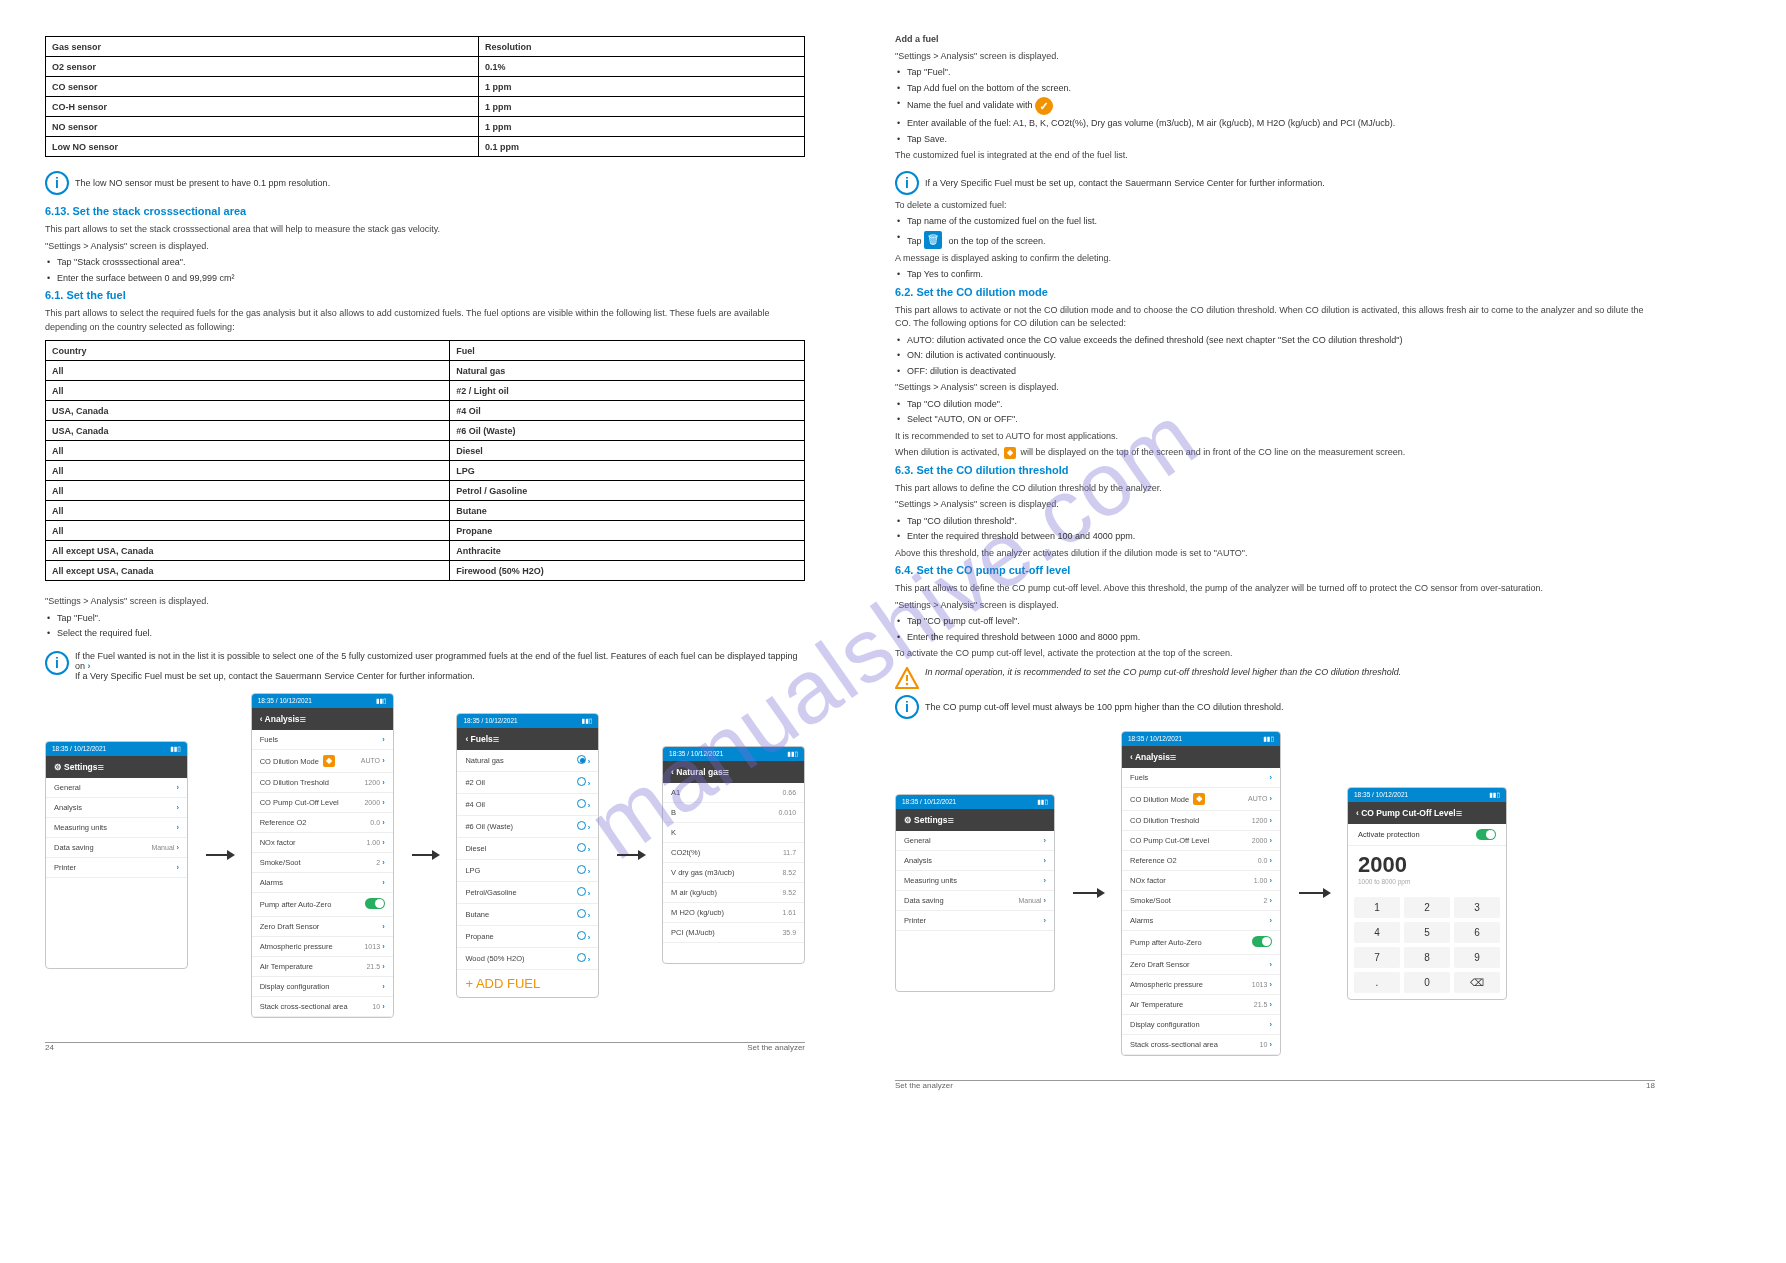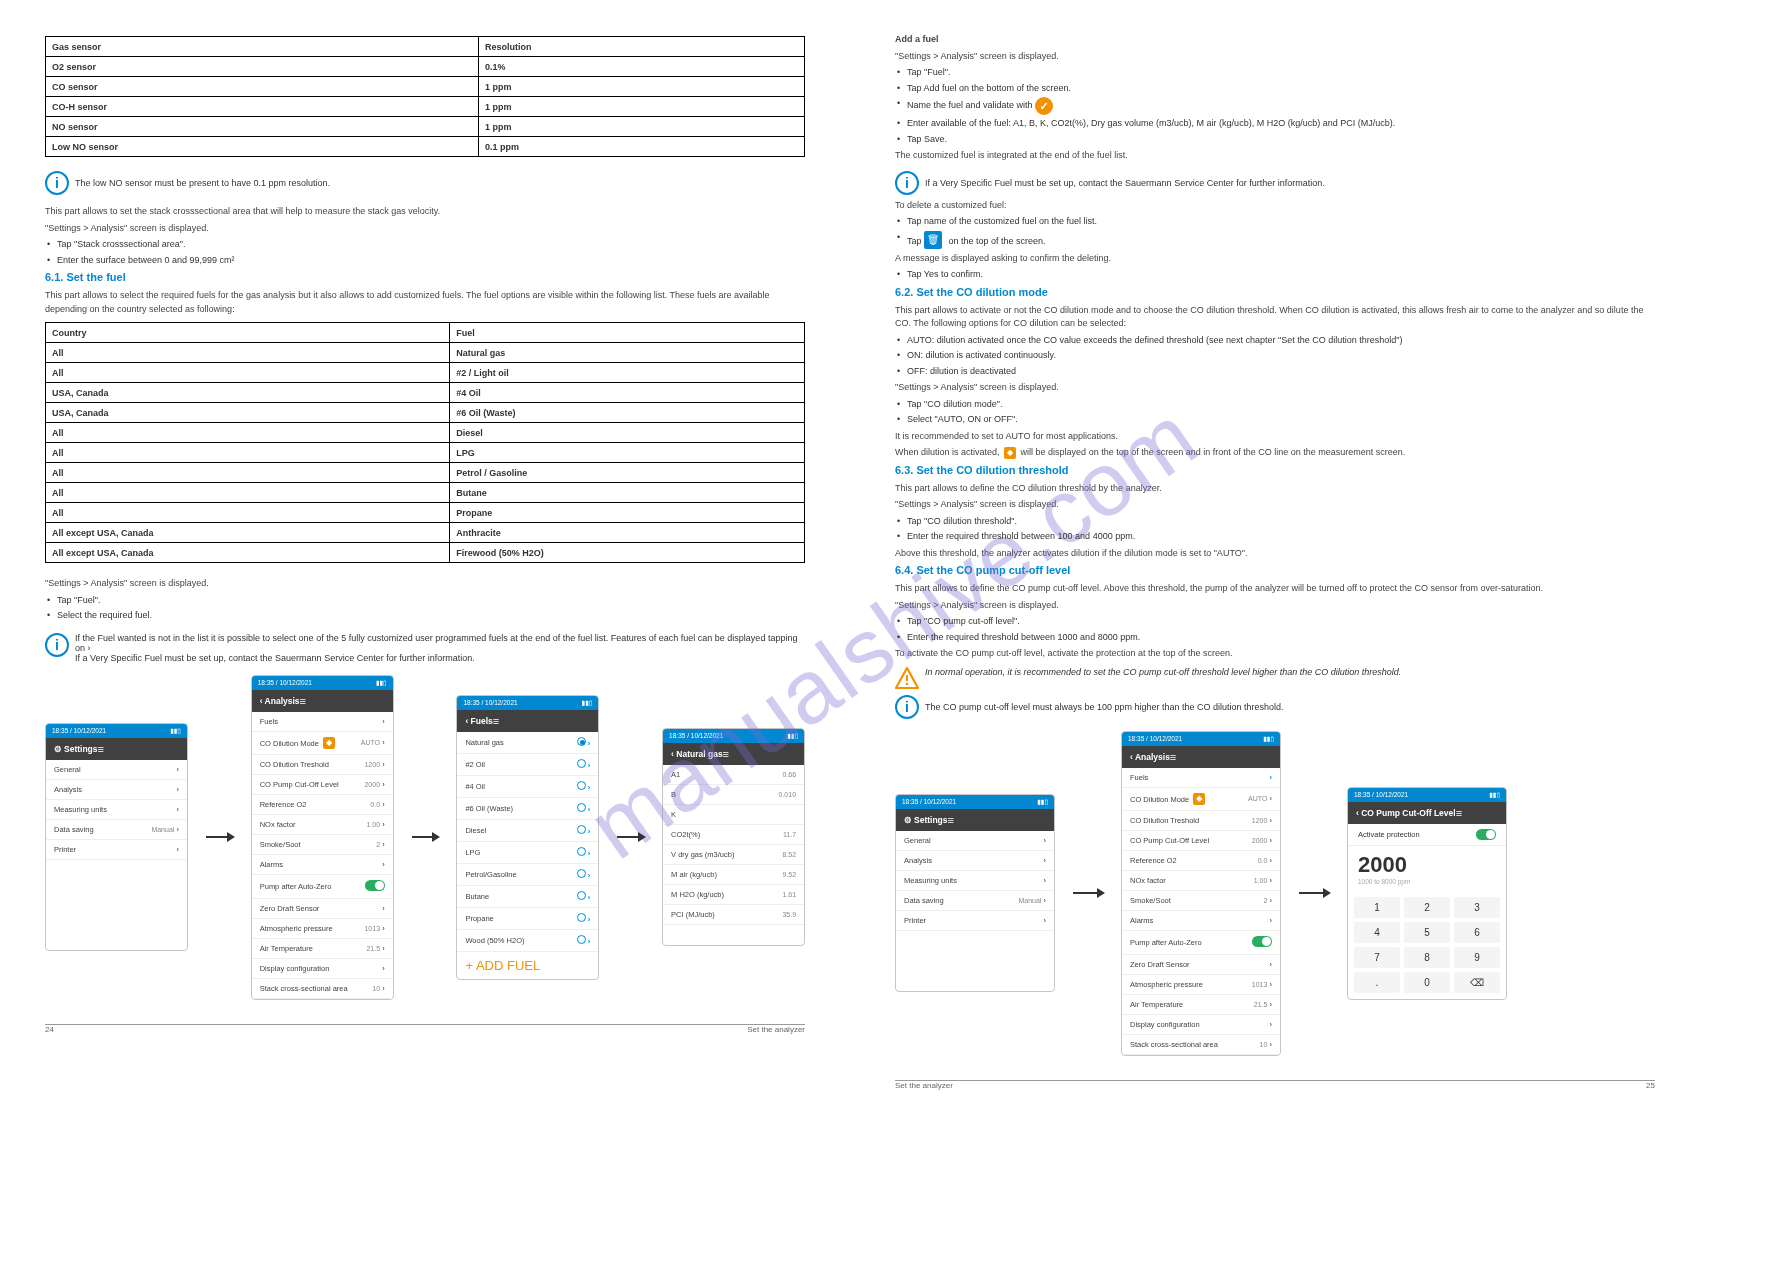--- a/index.html
+++ b/index.html
@@ -80,20 +80,21 @@
             <td>0.1 ppm</td>
           </tr>
 </tbody>
       </table>
 
 <div style="display:flex; align-items:center; margin-bottom:10px;">
   <span class="icon-badge info">i</span>
   <span>The low NO sensor must be present to have 0.1 ppm resolution.</span>
 </div>
 
+<h4 class="subhead">6.13. Set the stack crosssectional area</h4>
 <p class="runtext">This part allows to set the stack crosssectional area that will help to measure the stack gas velocity.</p>
 <p class="runtext">"Settings &gt; Analysis" screen is displayed.</p>
 <p class="bullet">Tap "Stack crosssectional area".</p>
 <p class="bullet">Enter the surface between 0 and 99,999 cm²</p>
 
 <h4 class="subhead">6.1. Set the fuel</h4>
 <p class="runtext">This part allows to select the required fuels for the gas analysis but it also allows to add customized fuels. The fuel options are visible within the following list. These fuels are available depending on the country selected as following:</p>
 
 <table class="datatab">
   <tbody>
@@ -578,17 +579,17 @@
       <div class="key">.</div>
       <div class="key">0</div>
       <div class="key">⌫</div>
     </div>
   </div>
 
 </div>
 
 <div class="footer">
   <span>Set the analyzer</span>
-  <span>25</span>
+  <span>18</span>
 </div>
 </div>
 
 </div>
 
 </body></html>

